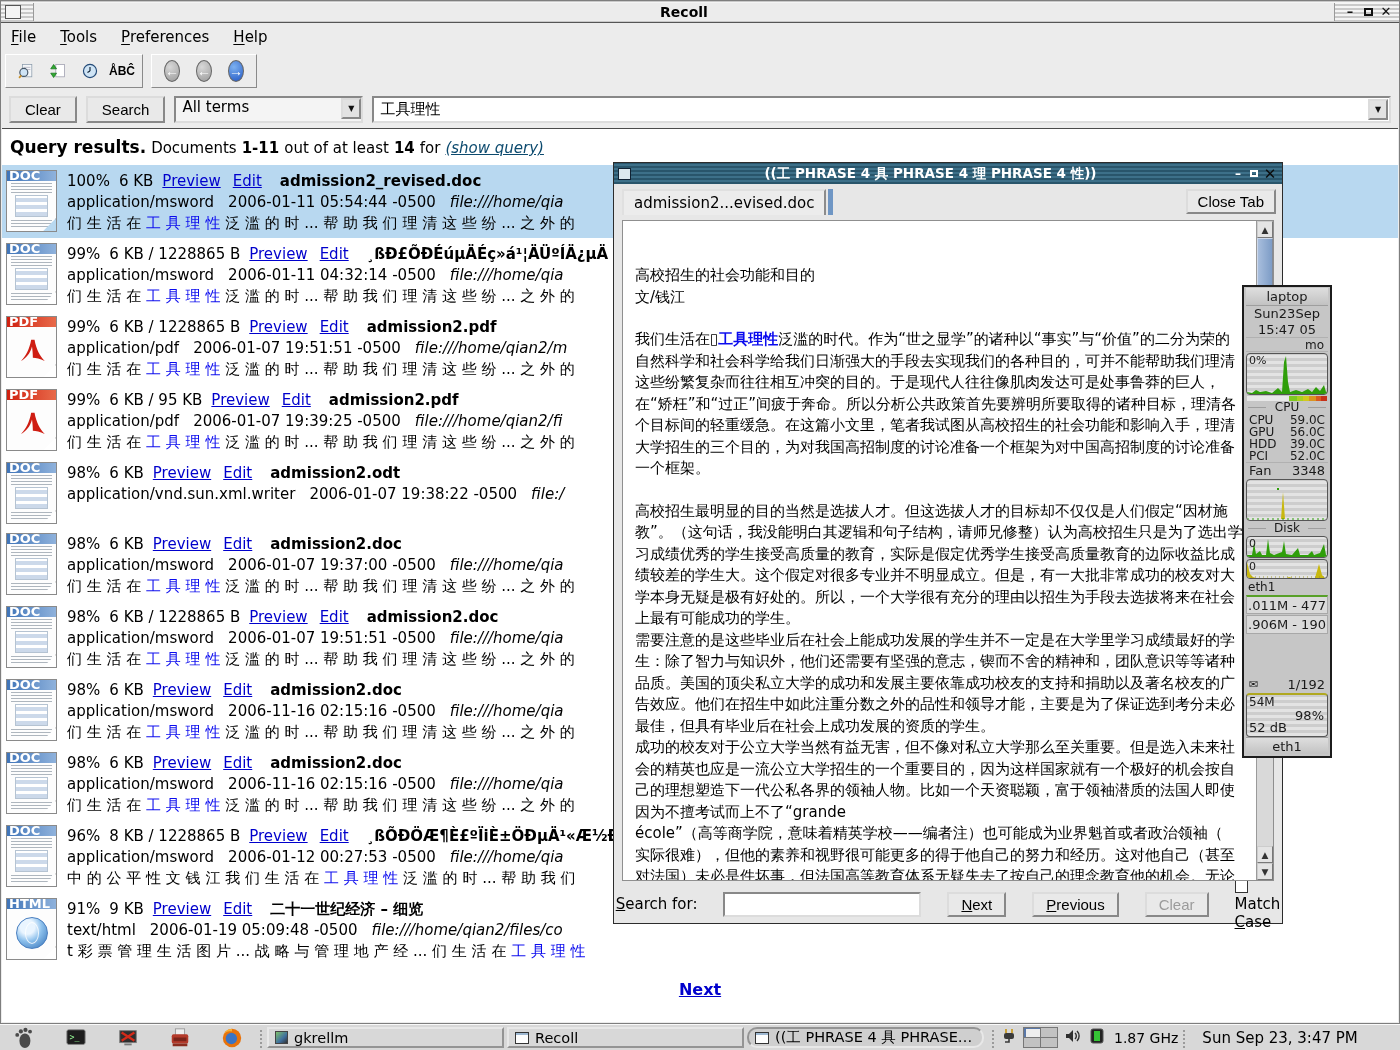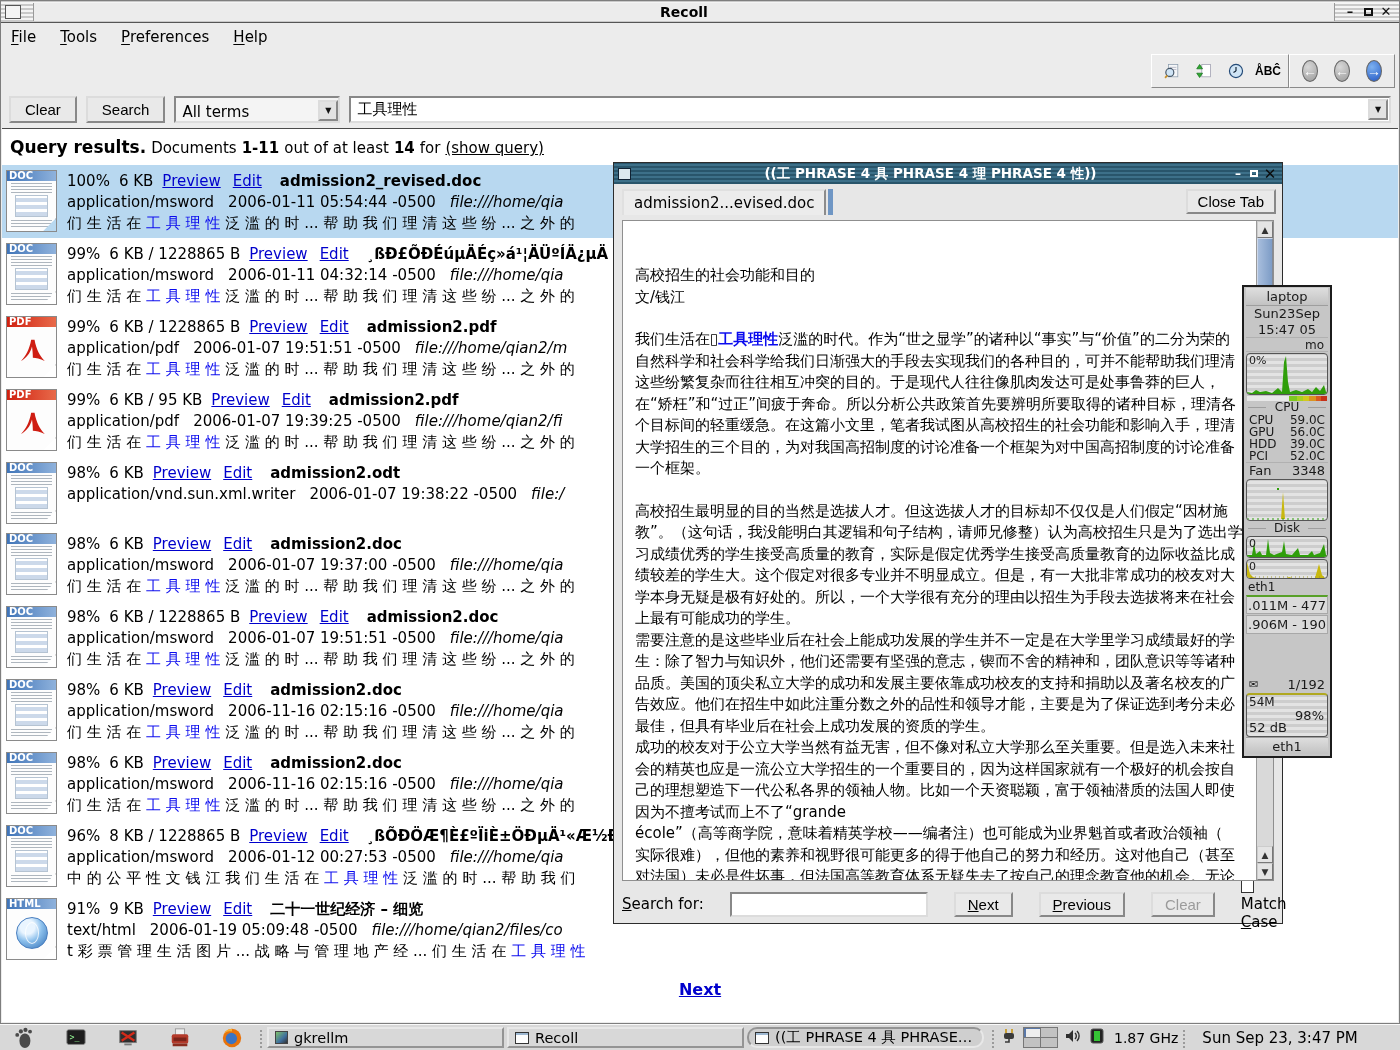--- a/index.html
+++ b/index.html
@@ -12,65 +12,65 @@
   .main-titlebar{height:22px;background:repeating-linear-gradient(0deg,#c9c9c9 0 2px,#f4f4f4 2px 4px);
       border-bottom:1px solid #555;display:flex;align-items:center;padding:0 4px;}
   .mtb-icon{width:16px;height:14px;background:#f4f4f4;border:1px solid #555;margin-right:6px;flex:none;}
   .mtb-title{flex:1;text-align:center;font-weight:bold;font-size:14px;background:#ececec;height:18px;line-height:18px;
       margin:0 6px;border-left:1px solid #999;border-right:1px solid #999;}
   .mtb-btn{width:18px;height:16px;display:flex;align-items:center;justify-content:center;
       font-weight:bold;font-size:13px;color:#111;cursor:default;flex:none;}
   .wb-sq{width:9px;height:8px;border:2px solid #111;}
   .menu-bar{height:28px;display:flex;align-items:center;padding:0 10px;gap:24px;font-size:15px;background:#ececec;}
   .menu-item u{text-underline-offset:2px;}
-  .toolbar{height:40px;display:flex;align-items:center;padding:0 4px;background:#ececec;justify-content:flex-end;}
+  .toolbar{height:40px;display:flex;align-items:center;padding:0 4px;gap:8px;background:#ececec;}
   .tb-group{display:flex;align-items:center;gap:4px;border:1px solid;border-color:#fff #8a8a8a #8a8a8a #fff;
       padding:3px 6px;background:#ececec;}
   .tb-btn{width:28px;height:26px;display:flex;align-items:center;justify-content:center;background:transparent;border:none;}
   .abc-glyph{font-size:12px;font-weight:bold;letter-spacing:0;}
   .nav-circle{width:22px;height:22px;border-radius:50%;display:flex;align-items:center;justify-content:center;
       color:#fff;font-weight:bold;font-size:14px;border:1px solid #666;}
   .nav-grey{background:radial-gradient(circle at 35% 30%,#d8d8d8,#9a9a9a);}
   .nav-blue{background:radial-gradient(circle at 35% 30%,#7db1f0,#2257c4);}
   .search-row{height:36px;display:flex;align-items:center;padding:0 8px;gap:9px;background:#ececec;}
   .q-btn{font-size:15px;padding:2px 14px;height:27px;background:#e9e9e9;border:2px outset #dcdcdc;}
-  .mode-combo{width:166px;height:27px;background:#f4f4f4;border:2px inset #dcdcdc;display:flex;align-items:flex-end;
+  .mode-combo{width:189px;height:27px;background:#f4f4f4;border:2px inset #dcdcdc;display:flex;align-items:flex-start;
       font-size:15px;padding-left:6px;}
   .combo-arrow{margin-left:auto;width:20px;height:21px;background:#e2e2e2;border:2px outset #dcdcdc;
       font-size:8px;display:flex;align-items:center;justify-content:center;color:#111;}
   .query-combo{flex:1;height:27px;display:flex;align-items:stretch;border:2px inset #dcdcdc;background:#fff;}
   .query-input{flex:1;border:none;outline:none;font-size:15px;padding:0 6px;
       font-family:"DejaVu Sans","Liberation Sans",sans-serif;background:#fff;}
   .query-combo .combo-arrow{height:auto;margin:1px;}
 
   
   .results-panel{position:absolute;top:127px;left:1px;right:1px;bottom:1px;background:#fff;
       border-top:1px solid #4a4a4a;overflow:hidden;}
   .results-header{padding:8px 6px 8px 8px;font-size:15px;}
   .qr-title{font-weight:bold;font-size:17px;margin-right:26px;}
   .qr-b{font-weight:bold;}
-  .qr-link{color:#000000;text-decoration:underline;}
+  .qr-link{color:#0c4a6e;text-decoration:underline;font-style:italic;}
   .results-header>span{margin-right:5px;}
   .result-row{--rowbg:#fff;display:flex;padding:5px 2px 4px 4px;background:var(--rowbg);}
   .result-row.selected{--rowbg:#b8d8f0;}
   .rtext{font-size:15px;line-height:21px;padding-top:1px;min-width:0;white-space:nowrap;}
   .rline1 .rpct,.rline1 .rsize{margin-right:9px;}
   .rlink{color:#0000cc;text-decoration:underline;margin-right:12px;}
   .rtitle{font-weight:bold;margin-left:6px;}
   .rmime{margin-right:14px;}
   .rdate{margin-right:14px;}
   .rurl{font-style:italic;}
   .rline3 .hl{color:#0b0bee;}
   .next-link{display:block;text-align:center;margin-top:14px;font-size:16px;font-weight:bold;
       color:#0000cc;text-decoration:underline;}
 
   
   .fi{position:relative;width:51px;height:62px;background:#fdfdfd;border:1px solid #8a8a8a;
       overflow:hidden;flex:none;margin-right:10px;}
-  .fi-head{height:10px;color:#fff;font-size:10px;font-weight:bold;line-height:10px;padding-left:2px;}
+  .fi-head{height:10px;color:#fff;font-size:13px;font-weight:bold;line-height:10px;padding-left:2px;}
   .fi.doc .fi-head{background:linear-gradient(90deg,#3f74b8,#8fb2dc);}
   .fi.pdf .fi-head{background:linear-gradient(90deg,#d02010,#e86a4a);}
   .fi.html .fi-head{background:linear-gradient(90deg,#3f74b8,#8fb2dc);}
   .fi-lines{height:10px;margin:2px 4px 0 4px;background:repeating-linear-gradient(0deg,#aeb6be 0 1px,transparent 1px 3px);}
   .fi-tbl{height:22px;margin:2px 8px 0 8px;border:1px solid #b5c3d2;
       background:repeating-linear-gradient(0deg,#ccd9ea 0 4px,#fff 4px 7px);}
   .fi-lines2{height:8px;margin:2px 4px 0 4px;background:repeating-linear-gradient(0deg,#aeb6be 0 1px,transparent 1px 3px);}
   .fi-pdf{display:flex;justify-content:center;align-items:center;height:46px;}
   .fi-globe{width:32px;height:32px;border-radius:50%;margin:8px auto 0 auto;position:relative;
       background:radial-gradient(circle at 35% 30%,#eaf5ff 0 25%,#8cc0ec 50%,#2e6cb4 100%);
@@ -101,21 +101,21 @@
   .pv-text{flex:1;padding:44px 12px 6px 12px;font-size:15px;line-height:21.5px;overflow:hidden;}
   .pv-para{white-space:pre-wrap;}
   .pv-para.gap{margin-bottom:21px;}
   .pv-hl{color:#0b0bee;font-weight:bold;}
   .pv-scroll{width:17px;flex:none;background:#d9d9d9;border-left:1px solid #9a9a9a;
       display:flex;flex-direction:column;}
   .sc-btn{height:17px;background:#e4e4e4;border:1px outset #ccc;font-size:9px;color:#333;
       display:flex;align-items:center;justify-content:center;flex:none;}
   .sc-thumb{height:72px;background:linear-gradient(90deg,#a8bedd,#7d9cc6);border:1px outset #cdd8ea;flex:none;}
   .sc-track{flex:1;}
-  .pv-findbar{height:38px;flex:none;display:flex;align-items:center;gap:26px;padding:0 8px;font-size:15px;}
+  .pv-findbar{height:38px;flex:none;display:flex;align-items:center;gap:26px;padding:0 8px;font-size:15px;justify-content:center;}
   .pv-findbar label{flex:none;}
   .find-input{width:198px;height:25px;border:2px inset #dcdcdc;background:#fff;font-size:15px;
       font-family:"DejaVu Sans","Liberation Sans",sans-serif;}
   .find-btn{font-size:15px;padding:2px 12px;background:#e9e9e9;border:2px outset #dcdcdc;}
   .find-btn.disabled{color:#9b9b9b;}
   .mc-box{width:13px;height:13px;border:1px solid #333;background:#fff;display:inline-block;
       vertical-align:-2px;margin-right:6px;}
 
   
   .gkrellm{position:absolute;left:1242px;top:285px;width:90px;z-index:6;background:#c6c6c6;

